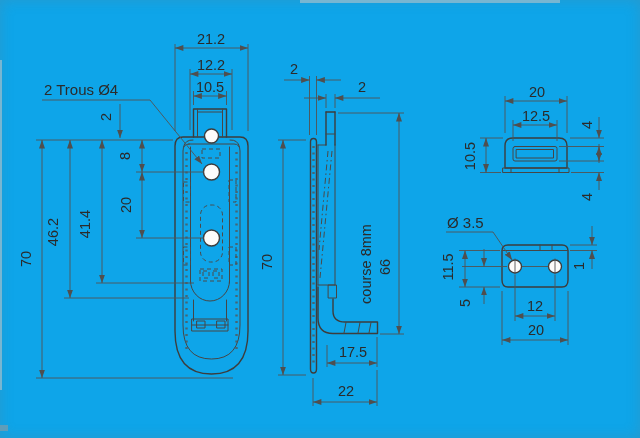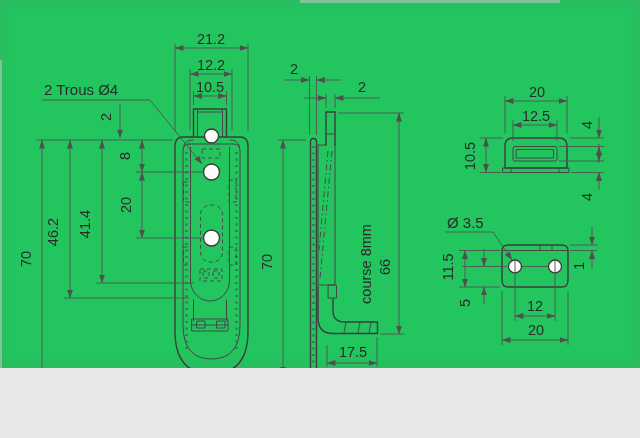--- a/index.html
+++ b/index.html
@@ -1,17 +1,17 @@
 <!DOCTYPE html>
 <html><head>
 <meta charset="utf-8">
 <style>
   html,body{margin:0;padding:0;background:#e8e8e8;}
   .canvas{
-    position:relative;width:640px;height:368px;background:#22c55e;
+    position:relative;width:640px;height:438px;background:#0ea5e9;
     overflow:hidden;font-family:"Liberation Sans",sans-serif;
     box-shadow:inset 0 0 14px rgba(120,120,120,.25);
   }
   svg{display:block}
   .p  {stroke:#3d3d3d;stroke-width:1.4;fill:none;stroke-linecap:round;stroke-linejoin:round;}
   .p2 {stroke:#464646;stroke-width:1;fill:none;stroke-linecap:round;stroke-linejoin:round;}
   .hatch{stroke:#555;stroke-width:2.4;fill:none;stroke-dasharray:2 4.5;opacity:.8;}
   .dsh{stroke:#4a4a4a;stroke-width:1;fill:none;stroke-dasharray:4 3;}
   .dd {stroke:#4a4a4a;stroke-width:1;fill:none;stroke-dasharray:6 3 1.5 3;}
   .d  {stroke:#525252;stroke-width:.9;fill:none;}

